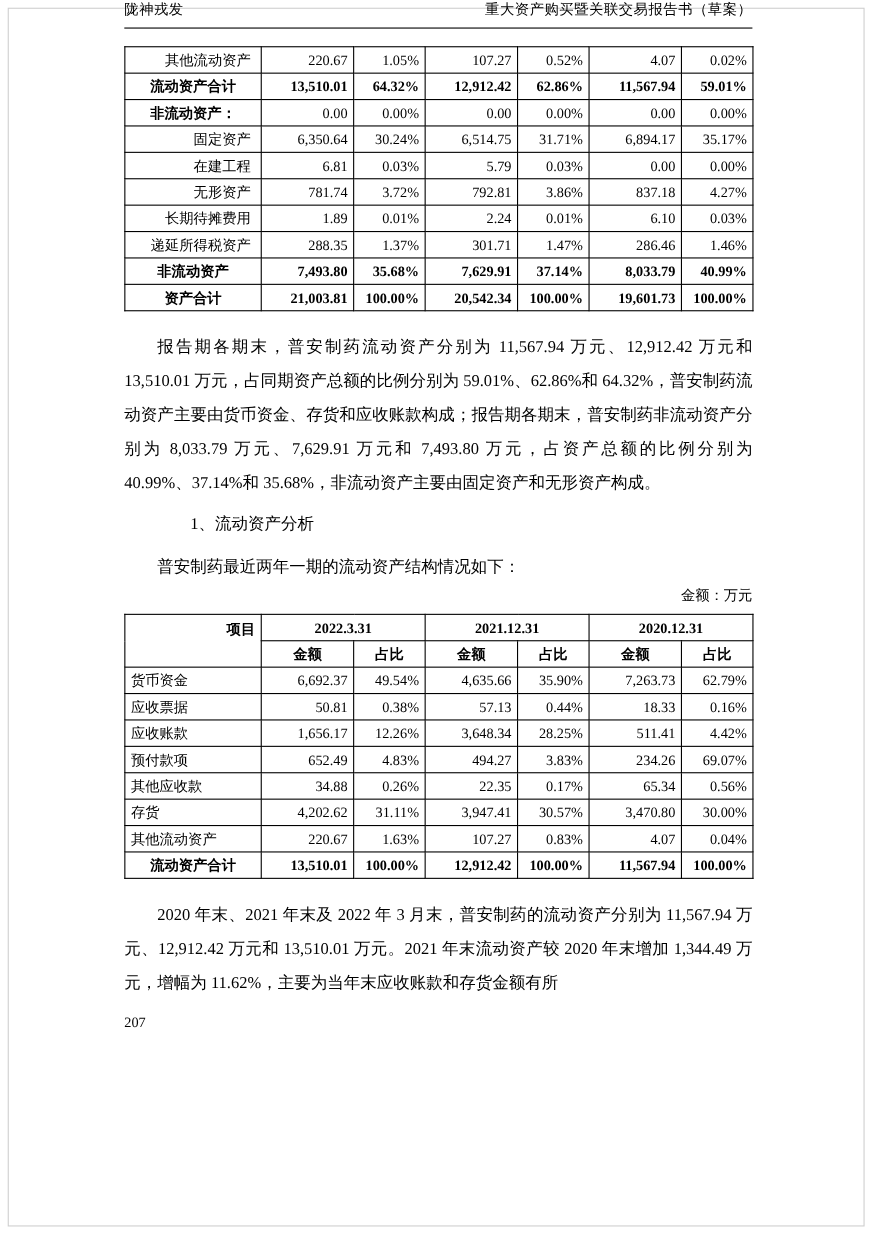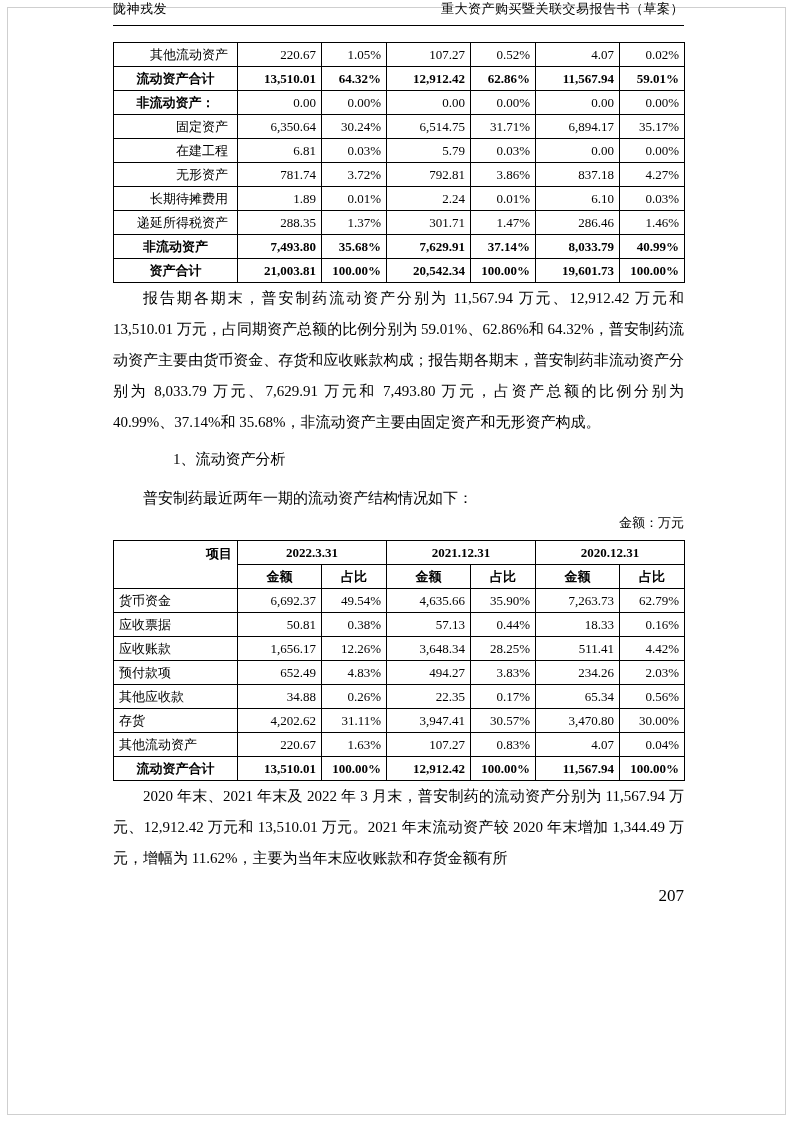--- a/index.html
+++ b/index.html
@@ -43,38 +43,38 @@
   #asset-table .lbl.item { text-align:right; padding-right:9px; }
   .lbl.subtotal { text-align:center; font-weight:bold; }
   .lbl.section { text-align:center; font-weight:bold; }
   .hdr { font-weight:bold; text-align:center; }
   .item-hdr { text-align:right; vertical-align:top; padding-top:5px; }
   #asset-table { margin-top:16px; }
   #current-table { margin-top:8px; }
   .para {
     font-size:15px; line-height:31px;
     text-align:justify; text-indent:2em;
-    margin-top:0;
+    margin-top:18px;
   }
   .section-heading {
     font-size:15px; line-height:31px;
     text-indent:4em;
     margin-top:6px;
   }
   .lead-line {
     font-size:15px; line-height:31px;
     text-indent:2em;
     margin-top:8px;
   }
   .unit-note {
     font-size:13px; text-align:right;
     margin-bottom:2px;
   }
   .page-num {
-    text-align:right; font-size:17px;
+    text-align:left; font-size:13px;
     margin-top:12px;
   }
 </style>
 </head>
 <body>
 
 <div class="page-frame"></div>
 
 <div class="content">
 
@@ -249,21 +249,21 @@
           <td class="num">511.41</td>
           <td class="num">4.42%</td>
         </tr>
         <tr>
           <td class="lbl item">预付款项</td>
           <td class="num">652.49</td>
           <td class="num">4.83%</td>
           <td class="num">494.27</td>
           <td class="num">3.83%</td>
           <td class="num">234.26</td>
-          <td class="num">2.03%</td>
+          <td class="num">69.07%</td>
         </tr>
         <tr>
           <td class="lbl item">其他应收款</td>
           <td class="num">34.88</td>
           <td class="num">0.26%</td>
           <td class="num">22.35</td>
           <td class="num">0.17%</td>
           <td class="num">65.34</td>
           <td class="num">0.56%</td>
         </tr>

